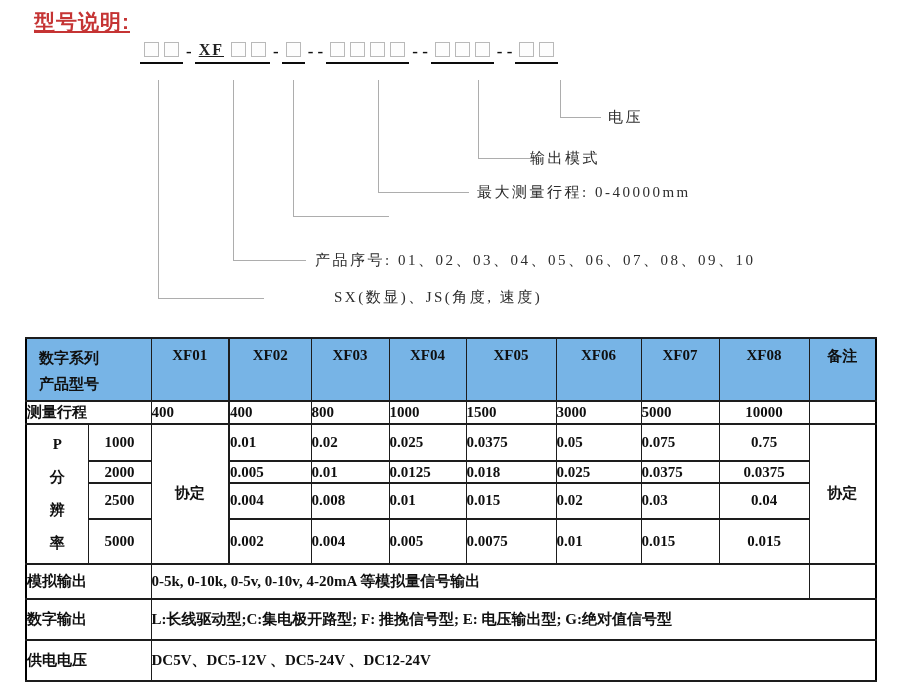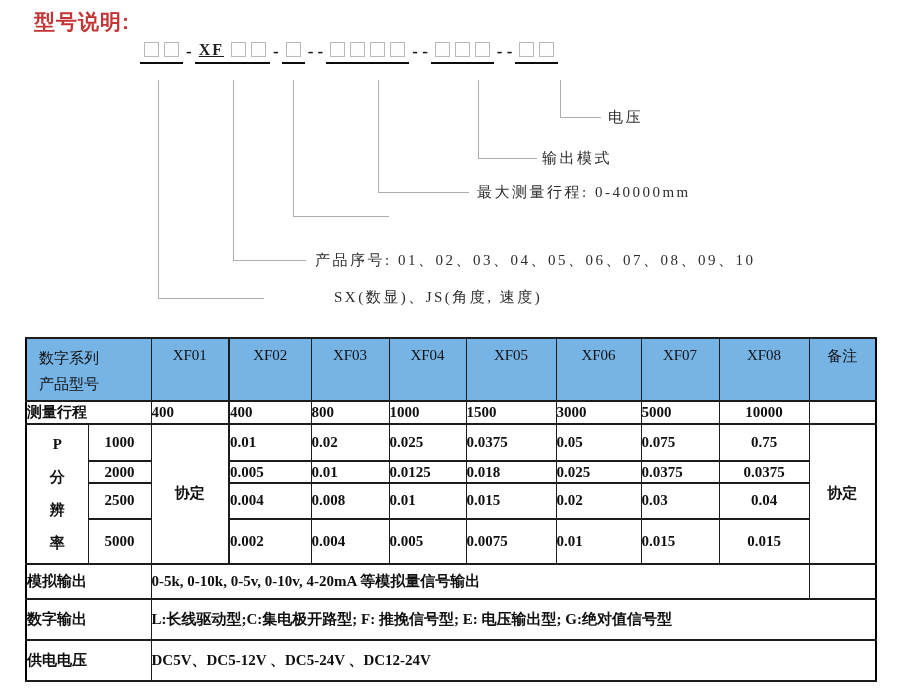--- a/index.html
+++ b/index.html
@@ -4,21 +4,21 @@
 <style>
   html,body{margin:0;padding:0;background:#ffffff;}
   .stage{
     position:relative;width:909px;height:692px;background:#ffffff;overflow:hidden;
     font-family:"Liberation Serif","DejaVu Serif",serif;color:#1c1c1c;
   }
   
   .page-title{
     position:absolute;left:34px;top:8px;
     font-family:"Liberation Sans","DejaVu Sans",sans-serif;
-    font-size:21px;font-weight:bold;color:#c53434;letter-spacing:1px;
+    font-size:21px;font-weight:bold;color:#c53434;letter-spacing:1px;text-decoration:underline;
   }
   
   .code-line{
     position:absolute;left:140px;top:42px;display:flex;align-items:flex-start;
   }
   .code-seg{
     display:flex;align-items:flex-end;gap:5px;
     padding:0 4px 5px 4px;border-bottom:2.5px solid #0c0c0c;text-decoration:underline;
   }
   .code-box{
@@ -41,40 +41,40 @@
   .l-output-mode  {left:478px;top:80px;width:58px;height:78px;}
   .l-max-travel   {left:378px;top:80px;width:90px;height:112px;}
   .l-output-signal{left:293px;top:80px;width:95px;height:136px;}
   .l-serial       {left:233px;top:80px;width:72px;height:180px;}
   .l-product-type {left:158px;top:80px;width:105px;height:218px;}
   
   .callout{
     position:absolute;font-size:15px;color:#2d2d2d;letter-spacing:2.5px;white-space:nowrap;
   }
   .co-voltage      {left:608px;top:108px;}
-  .co-output-mode  {left:542px;top:149px;}
+  .co-output-mode  {left:530px;top:149px;}
   .co-max-travel   {left:477px;top:183px;}
   .co-output-signal{left:396px;top:207px;}
   .co-serial       {left:315px;top:251px;}
   .co-product-type {left:272px;top:289px;line-height:17px;}
   .co-product-type .line2{margin-left:62px;}
   
   .spec-table{
     position:absolute;left:25px;top:337px;width:850px;height:345px;
     border-collapse:collapse;table-layout:fixed;
     border:2.5px solid #000;
     font-size:15px;font-weight:bold;color:#101010;
   }
   .spec-table th,.spec-table td{
     border:1px solid #1d1d1d;border-top-width:2px;border-bottom-width:2px;
     padding:0;overflow:hidden;vertical-align:middle;
   }
   .spec-table th{
     background:#77b4e6;vertical-align:top;padding-top:8px;
-    font-weight:normal;text-align:center;
+    font-weight:bold;text-align:center;
   }
   th.corner{text-align:left;padding-left:12px;line-height:26px;padding-top:6px;}
   .tL{text-align:left;padding-left:12px;}
   .tC{text-align:center;}
   .bl2{border-left-width:2.5px !important;}
   .p-label div{line-height:33px;text-align:center;}
   .note-cell{text-align:center;}
 </style>
 </head>
 <body>

